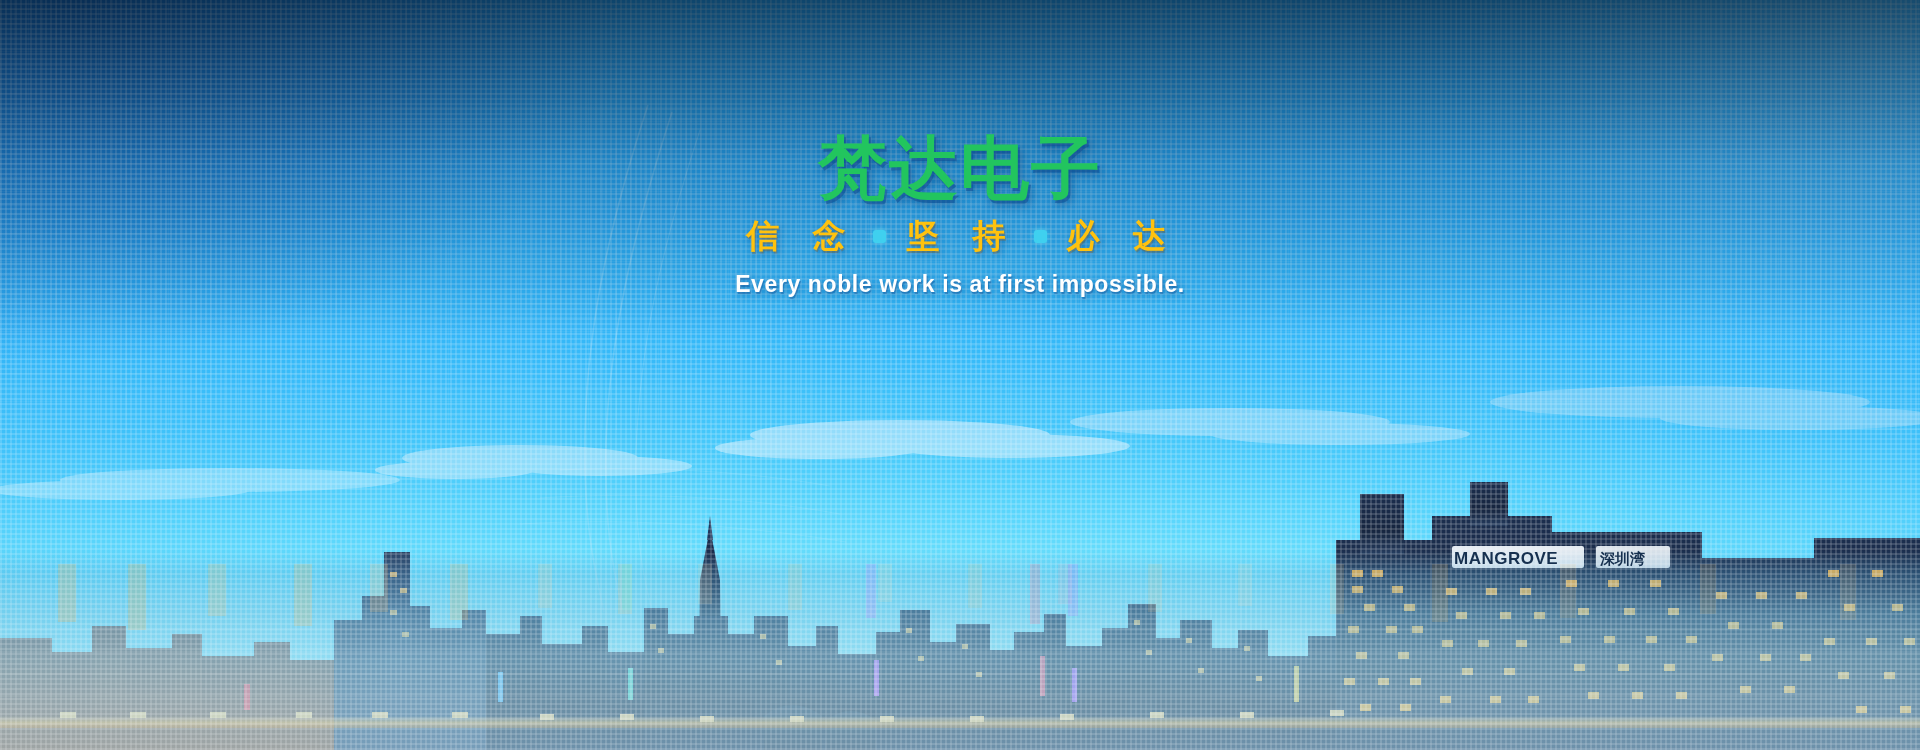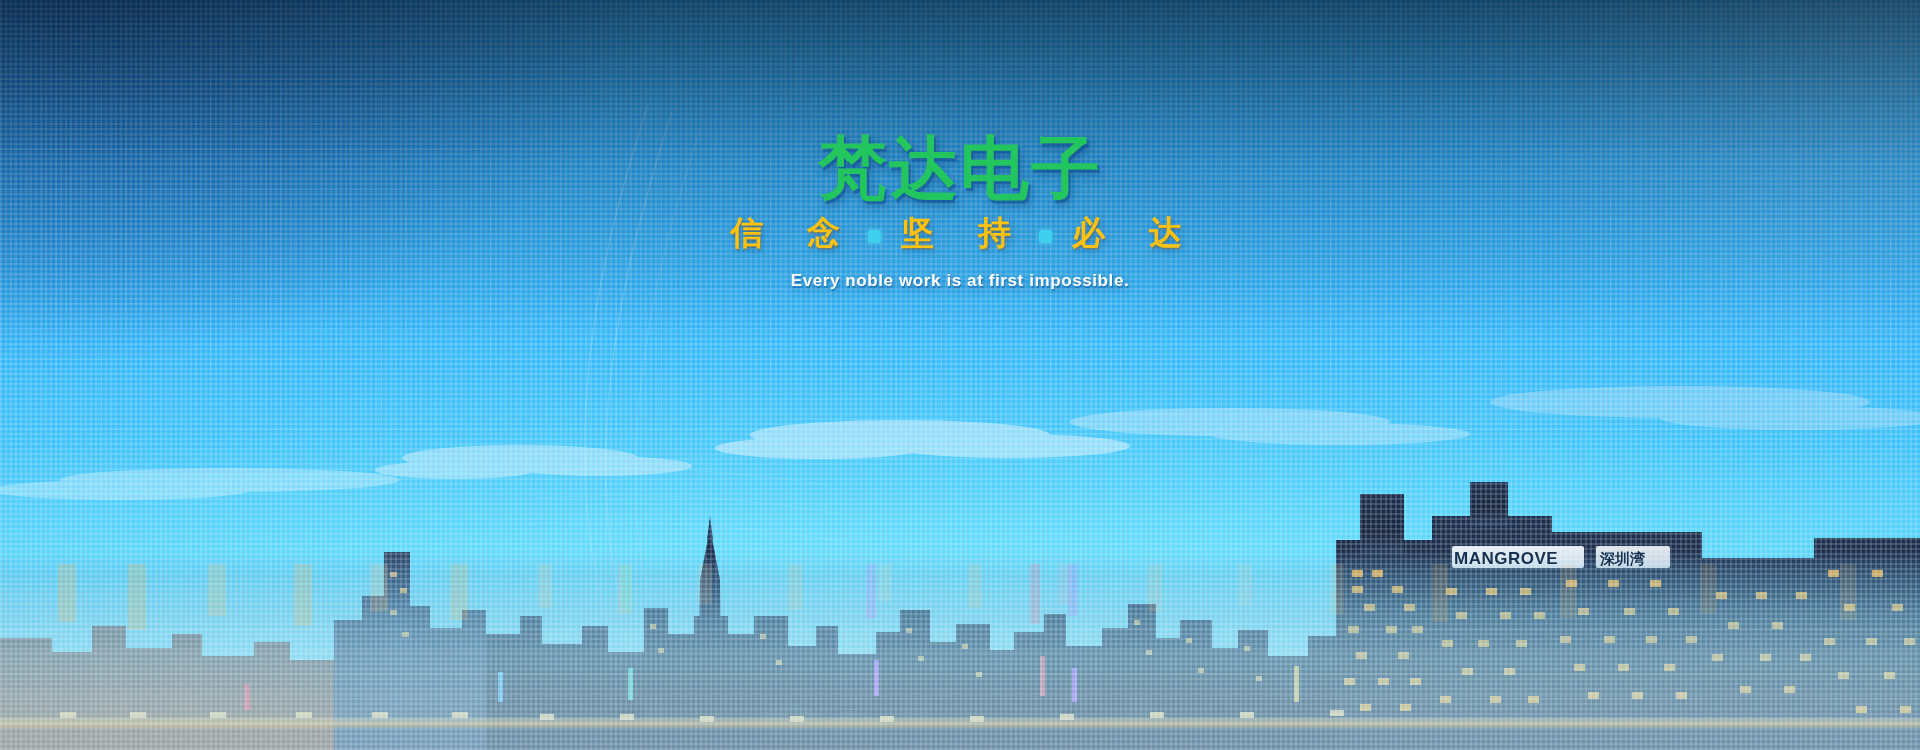--- a/index.html
+++ b/index.html
@@ -102,36 +102,36 @@
     font-size:33px;
     font-weight:bold;
     color:#ffc20e;
     letter-spacing:5px;
     line-height:1.1;
     display:flex;
     justify-content:center;
     align-items:center;
     gap:16px;
     text-shadow:1px 2px 0 rgba(150,80,0,.30), 2px 3px 7px rgba(10,55,120,.35);
-    font-family:Liberation Mono, monospace;
+    font-family:Liberation Sans, sans-serif;
     text-align:right;
   }
   .slogan-word{display:inline-block;letter-spacing:12px;padding-left:4px;}
   .sep-dot{
     display:inline-block;
     width:13px;height:13px;
     border-radius:3px;
     background:#3fd0ef;
     box-shadow:0 0 6px rgba(70,215,245,.75);
     flex:0 0 auto;
   }
 
   .tagline-en{
     margin:16px 0 0 0;
-    font-size:17px;
+    font-size:23px;
     font-weight:bold;
     color:#ffffff;
     letter-spacing:.6px;
     text-shadow:1px 2px 0 rgba(18,80,150,.42), 2px 3px 8px rgba(8,50,110,.38);
     font-family:"Liberation Sans","DejaVu Sans",sans-serif;
   }
 </style>
 </head>
 <body>
 

